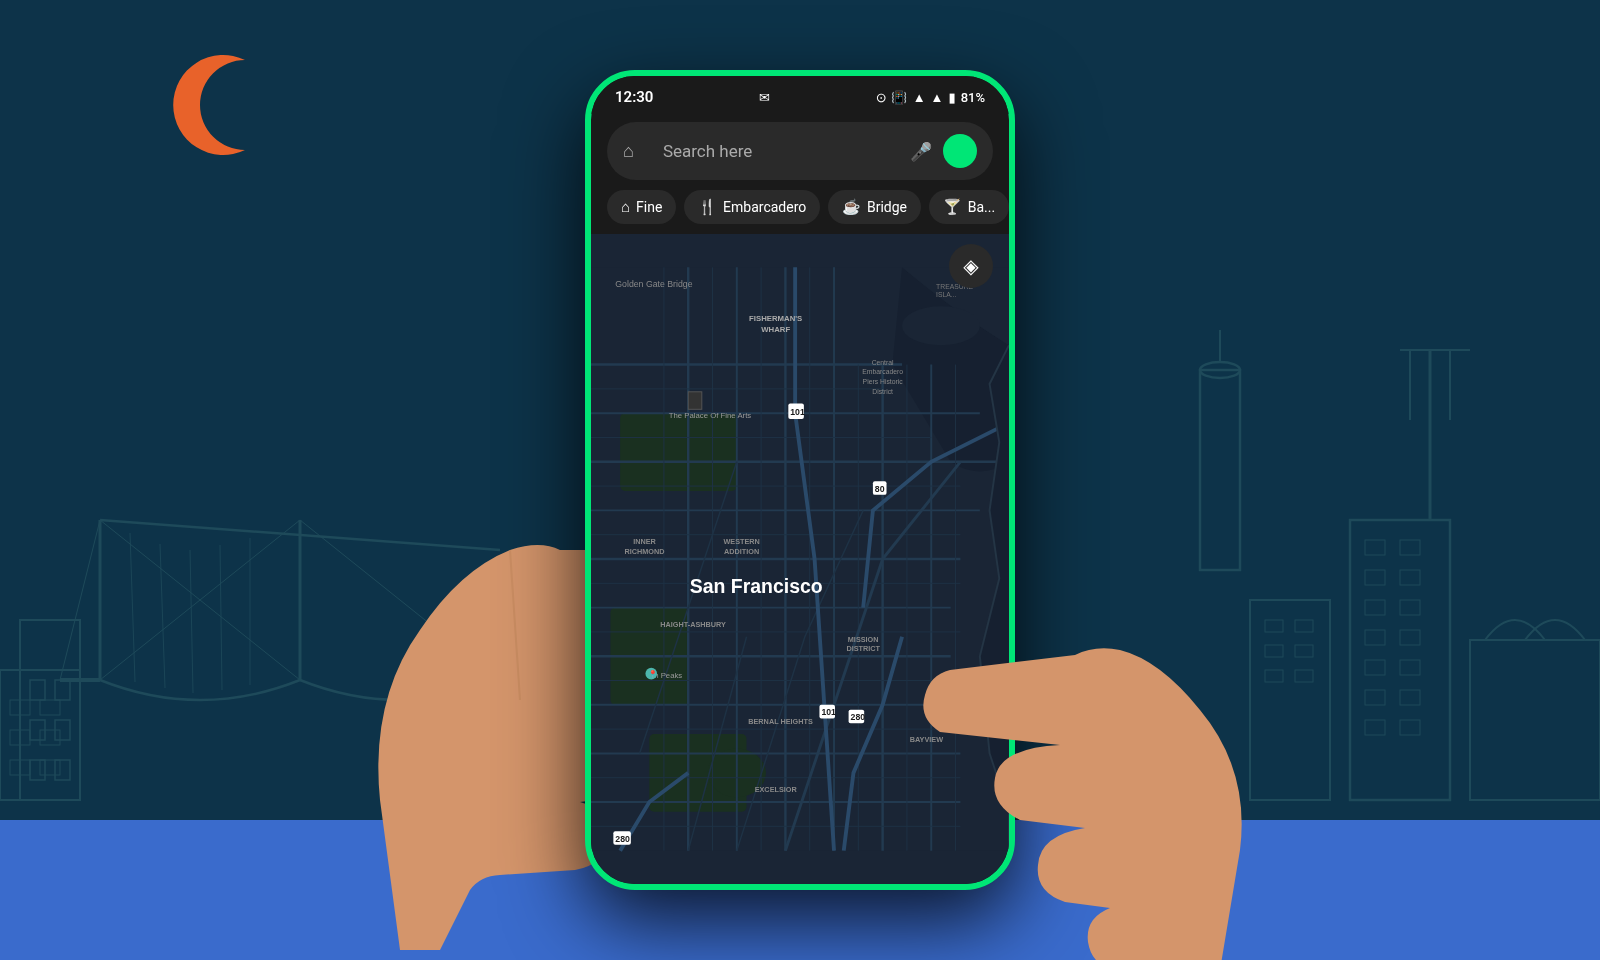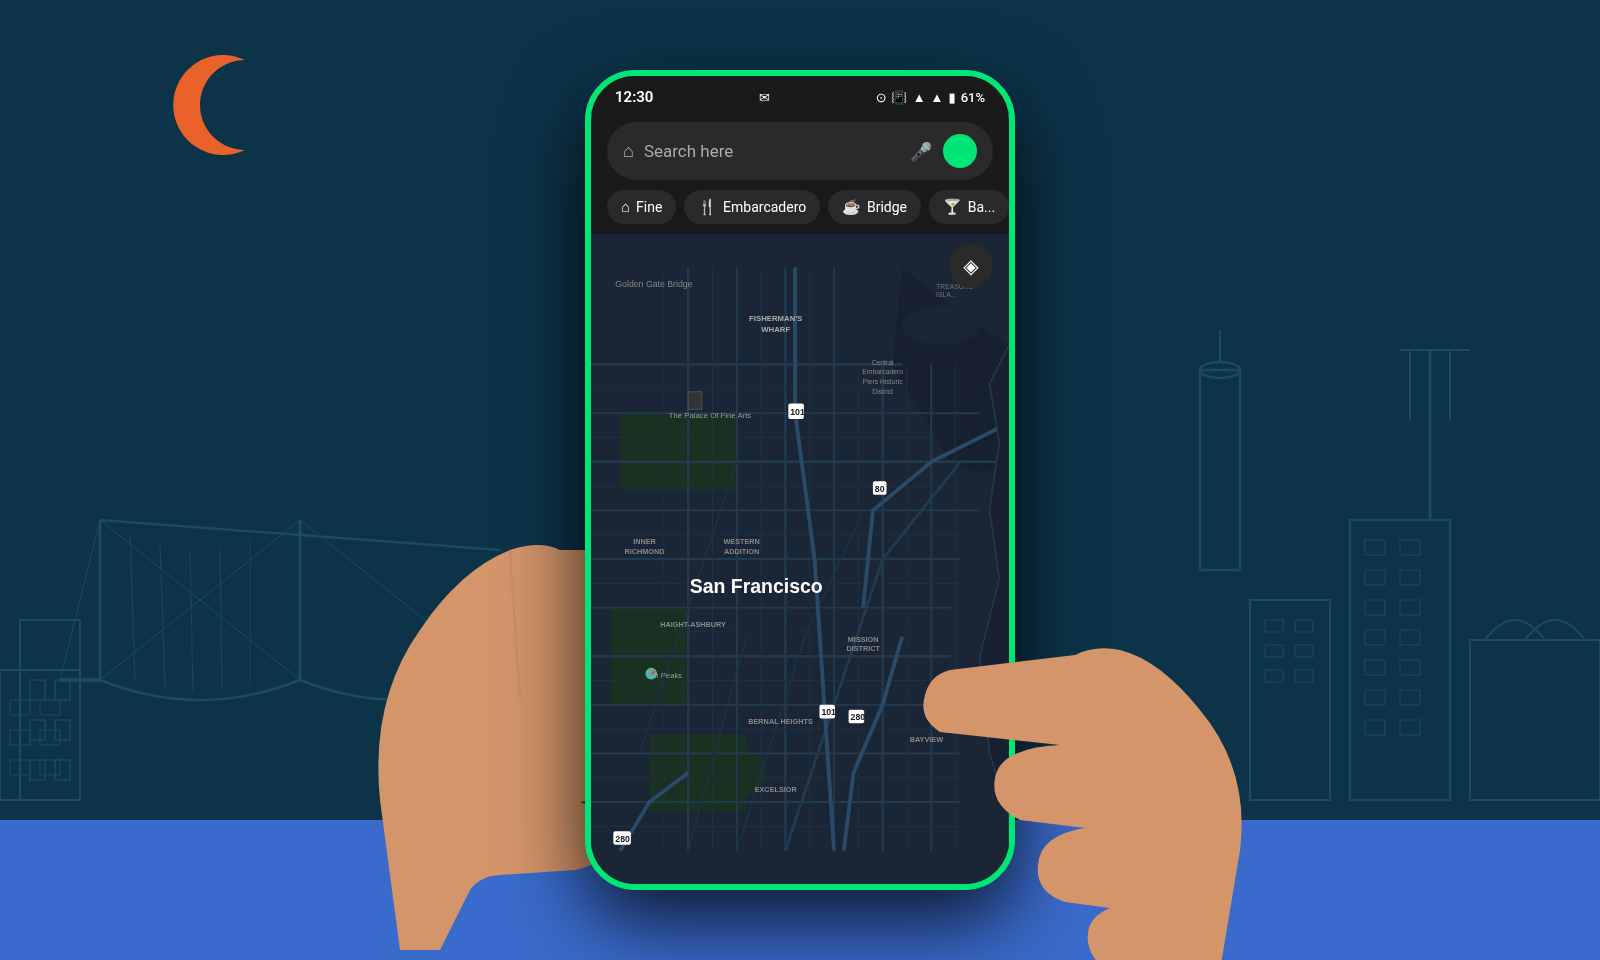--- a/index.html
+++ b/index.html
@@ -139,20 +139,21 @@
 
     .search-home-icon {
       font-size: 18px;
       color: #aaa;
     }
 
     .search-placeholder {
       flex: 1;
       color: #aaa;
       font-size: 17px;
+      margin-left: 19px;
     }
 
     .search-mic {
       font-size: 18px;
       color: #aaa;
     }
 
     .search-green-dot {
       width: 34px;
       height: 34px;
@@ -319,21 +320,21 @@
 
       <div class="status-bar">
         <span class="status-time">12:30</span>
         <span style="font-size:13px;">✉</span>
         <div class="status-icons">
           <span>⊙</span>
           <span>📳</span>
           <span>▲</span>
           <span>▲</span>
           <span>▮</span>
-          <span>61%</span>
+          <span>81%</span>
         </div>
       </div>
 
       <div class="search-bar">
         <span class="search-home-icon">⌂</span>
         <span class="search-placeholder">Search here</span>
         <span class="search-mic">🎤</span>
         <div class="search-green-dot"></div>
       </div>
 

